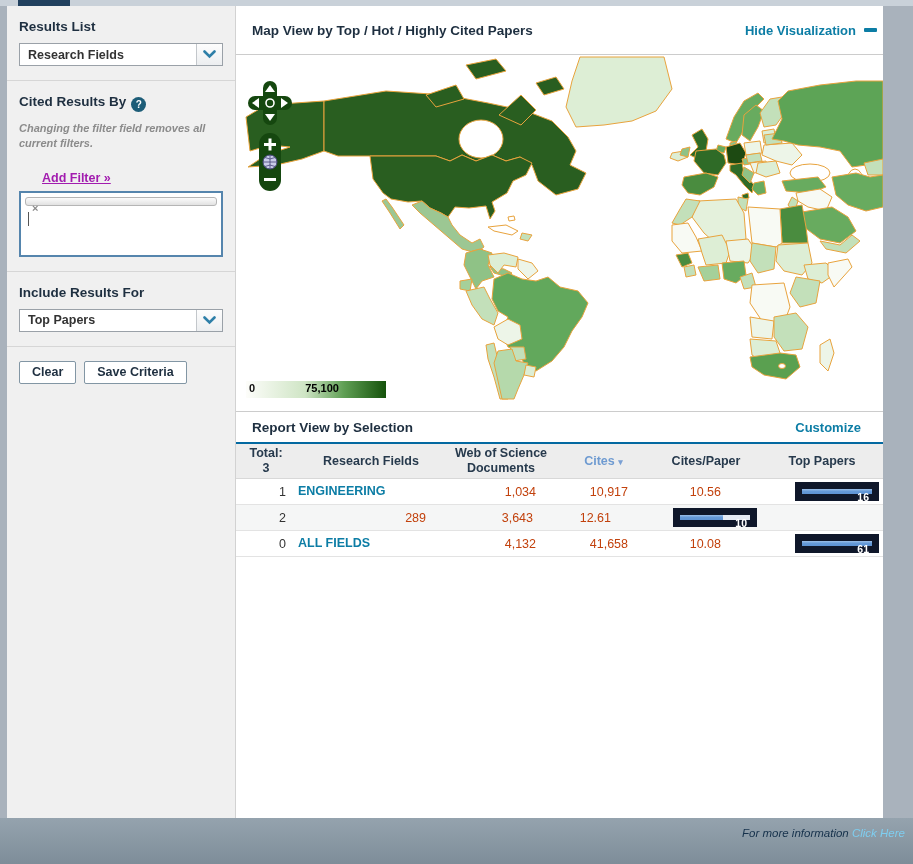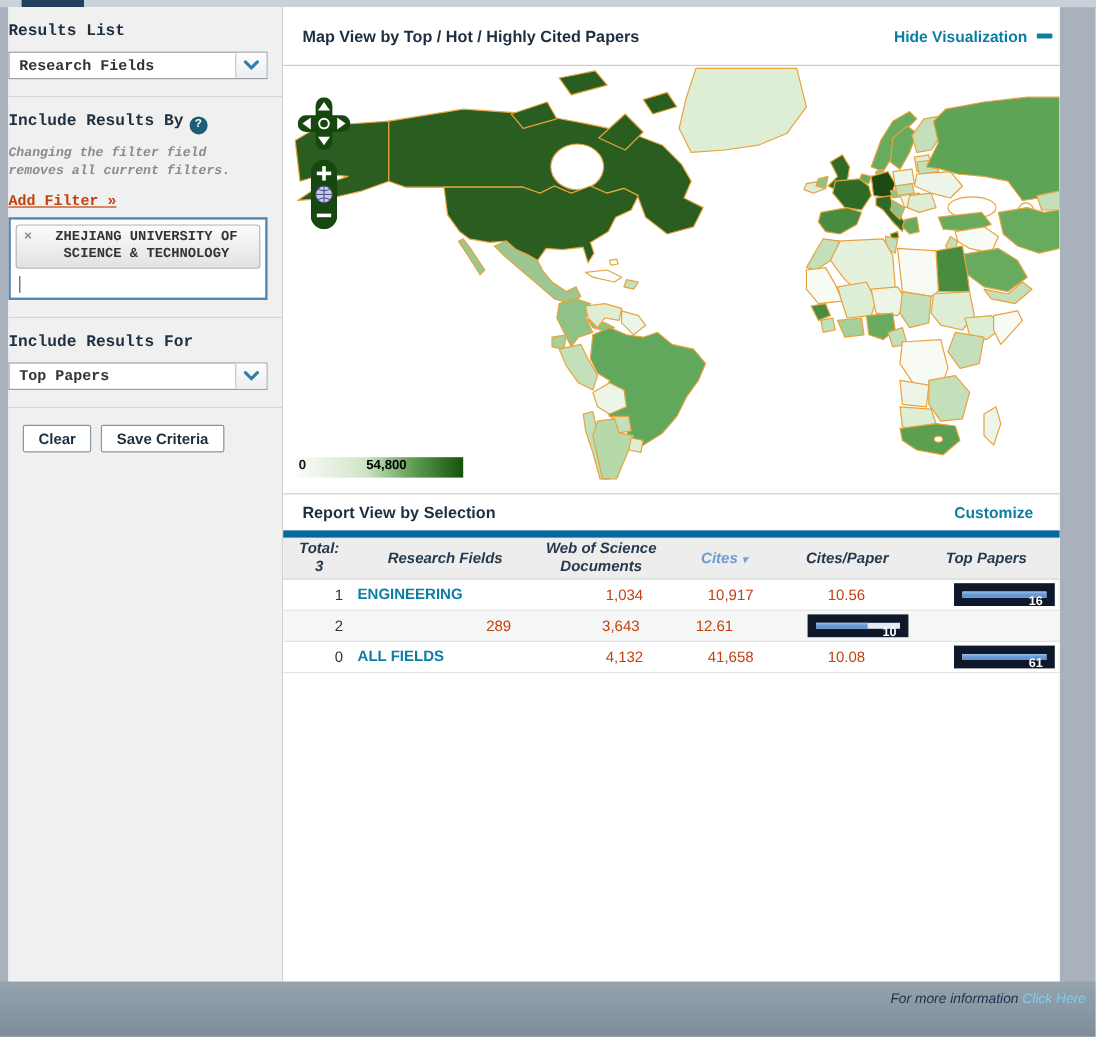--- a/index.html
+++ b/index.html
@@ -6,29 +6,29 @@
   html,body { width:913px; height:864px; }
   body { font-family:"Liberation Sans", sans-serif; background:#a9b2bc; position:relative; overflow:hidden; }
 
   .top-strip { position:absolute; left:0; top:0; width:913px; height:6px; background:#c9d1d9; }
   .top-left-accent { position:absolute; left:18px; top:0; width:52px; height:6px; background:#21405e; }
 
   .page { position:absolute; left:7px; top:6px; width:876px; height:812px; display:flex; background:#fff; }
 
   
   .sidebar { width:229px; background:#f0f0f0; border-right:1px solid #d2d2d2; flex:0 0 229px; }
-  .sb-section { padding:13px 12px 14px 0; border-bottom:1px solid #d6d6d6;font-family:Liberation Mono, monospace; }
+  .sb-section { padding:13px 12px 14px 12px; border-bottom:1px solid #d6d6d6; }
   .sb-section:last-child { border-bottom:none; }
   .sb-heading { font-size:13.5px; font-weight:bold; color:#1e2f40; margin-bottom:9px; }
   .select { height:23px; background:#fff; border:1px solid #9aa1a8; display:flex; align-items:center; cursor:pointer; }
   .select .sel-label { flex:1; padding:0 8px; font-size:12.5px; font-weight:bold; color:#333; white-space:nowrap; overflow:hidden; }
   .select .sel-btn { width:26px; height:100%; border-left:1px solid #c3c7cb; background:linear-gradient(#fdfdfd,#eceef0); display:flex; align-items:center; justify-content:center; }
   .help-badge { display:inline-flex; width:15px; height:15px; border-radius:50%; background:#1d5d78; color:#fff; font-size:10px; font-weight:bold; align-items:center; justify-content:center; vertical-align:-2px; margin-left:5px; cursor:pointer; }
-  .sb-note { font-size:11px; font-style:italic; color:#8b8b8b; font-weight:bold; line-height:1.35; margin-bottom:7px; }
-  .add-filter { font-size:12.5px; font-weight:bold; color:#c2410c; text-decoration:underline; cursor:pointer; display:inline-block; margin-bottom:6px; }
+  .sb-note { font-size:11px; font-style:italic; color:#8b8b8b; font-weight:bold; line-height:1.35; margin-bottom:17px; }
+  .add-filter { font-size:12.5px; font-weight:bold; color:#a21caf; text-decoration:underline; cursor:pointer; display:inline-block; margin-bottom:6px;margin-left:23px; }
   .filter-box { background:#fff; border:2px solid #5585ad; min-height:66px; padding:4px; }
   .filter-tag { position:relative; border:1px solid #b5b5b5; border-radius:3px; background:linear-gradient(#fbfbfb,#e2e2e2); padding:3px 6px 4px 20px; text-align:center; font-size:11.5px; font-weight:bold; color:#333; line-height:1.25; cursor:pointer; }
   .tag-x { position:absolute; left:6px; top:4px; color:#8a8a8a; font-size:11px; font-weight:bold; cursor:pointer; }
   .caret { width:1px; height:14px; background:#555; margin:6px 0 0 3px; }
   .btn-row { display:flex; gap:8px; padding:14px 12px; }
   .btn { height:23px; background:#fff; border:1px solid #8296a4; border-radius:2px; font-size:12.5px; font-weight:bold; color:#1e2f40; padding:0 12px; display:flex; align-items:center; cursor:pointer; font-family:"Liberation Sans",sans-serif; }
 
   
   .main { flex:1; background:#fff; display:flex; flex-direction:column; }
   .panel-header { height:49px; display:flex; align-items:center; border-bottom:1px solid #ccc; padding:0 6px 0 16px; }
@@ -44,21 +44,21 @@
   .legend { position:absolute; left:10px; top:326px; width:140px; height:17px;
             background:linear-gradient(90deg,#fdfdfa,#cfe5c5 42%,#5f9f54 70%,#15520b); }
   .legend .lg-min { position:absolute; left:3px; top:1px; font-size:11px; font-weight:bold; color:#111; }
   .legend .lg-max { position:absolute; left:50%; top:1px; transform:translateX(-32%); font-size:11px; font-weight:bold; color:#000; }
 
   .report-header { height:30px; display:flex; align-items:center; padding:0 22px 0 16px;justify-content:flex-end; }
   .report-title { font-size:13.5px; font-weight:bold; color:#1e2f40; flex:1; }
 
   .tbl { width:100%; }
   .tbl-row { display:grid; grid-template-columns:60px 150px 110px 95px 110px 1fr; align-items:center; }
-  .tbl-head { background:#ededed; border-top:6px solid #0369a1; border-bottom:1px solid #d8d8d8; min-height:36px;font-style:italic; }
+  .tbl-head { background:#ededed; border-top:2px solid #0369a1; border-bottom:1px solid #d8d8d8; min-height:36px; }
   .th { font-size:12.5px; font-weight:bold; color:#273a4d; text-align:center; line-height:1.2; padding:2px 0; }
   .th.sorted { color:#6f9bd1; }
   .sort-arrow { font-size:9px; color:#7aa0d4; }
   .tbl-body .tbl-row { border-bottom:1px solid #e3e3e3; min-height:26px; }
   .tbl-body .tbl-row:nth-child(even) { background:#f5f6f6; }
   .cell-rank { font-size:12.5px; color:#333; text-align:right; padding-right:10px; }
   .cell-field { font-size:12.5px; font-weight:bold; color:#0c7da5; padding:3px 4px 3px 2px; line-height:1.15; cursor:pointer; }
   .cell-num { font-size:12.5px; color:#c2410c; text-align:right; }
   .cell-docs { padding-right:20px; } .cell-cites { padding-right:23px; } .cell-cpp { padding-right:40px; }
   .cell-bar { display:flex; justify-content:flex-end; padding-right:4px; }
@@ -89,28 +89,27 @@
         <span class="sel-btn">
           <svg width="13" height="9" viewBox="0 0 13 9">
               <path d="M1.5,1.5 L6.5,6.5 L11.5,1.5" stroke="#2e7fa8" stroke-width="2.6" fill="none" stroke-linecap="round"></path>
             </svg>
         </span>
       </div>
     </div>
 
     <div class="sb-section">
       <div class="sb-heading">
-        <span>Include Results By</span><span class="help-badge">?</span>
+        <span>Cited Results By</span><span class="help-badge">?</span>
       </div>
       <div class="sb-note">Changing the filter field removes all current filters.</div>
       <a class="add-filter">Add Filter »</a>
       <div class="filter-box">
         <div class="filter-tag">
           <span class="tag-x">×</span>
-          <span>ZHEJIANG UNIVERSITY OF SCIENCE &amp; TECHNOLOGY</span>
         </div>
         <div class="caret"></div>
       </div>
     </div>
 
     <div class="sb-section">
       <div class="sb-heading">Include Results For</div>
       <div class="select">
         <span class="sel-label">Top Papers</span>
         <span class="sel-btn">
@@ -248,21 +247,21 @@
         <rect x="0" y="0" width="22" height="58" rx="11" fill="#15470f"></rect>
         <rect x="5" y="10" width="12" height="3" fill="#fff"></rect>
         <rect x="9.5" y="5.5" width="3" height="12" fill="#fff"></rect>
         <circle cx="11" cy="29" r="7" fill="#c8cce8" stroke="#45457a" stroke-width="1"></circle>
         <path d="M4,29 H18 M11,22 V36 M6,24.5 Q11,27.5 16,24.5 M6,33.5 Q11,30.5 16,33.5" stroke="#45457a" stroke-width="0.8" fill="none"></path>
         <rect x="5" y="45" width="12" height="3" fill="#fff"></rect>
       </svg>
 
       <div class="legend">
         <span class="lg-min">0</span>
-        <span class="lg-max">54,800</span>
+        <span class="lg-max">75,100</span>
       </div>
     </div>
 
     <div class="report-header">
       <div class="report-title">Report View by Selection</div>
       <a class="link-teal">Customize</a>
     </div>
 
     <div class="tbl">
       <div class="tbl-row tbl-head">

